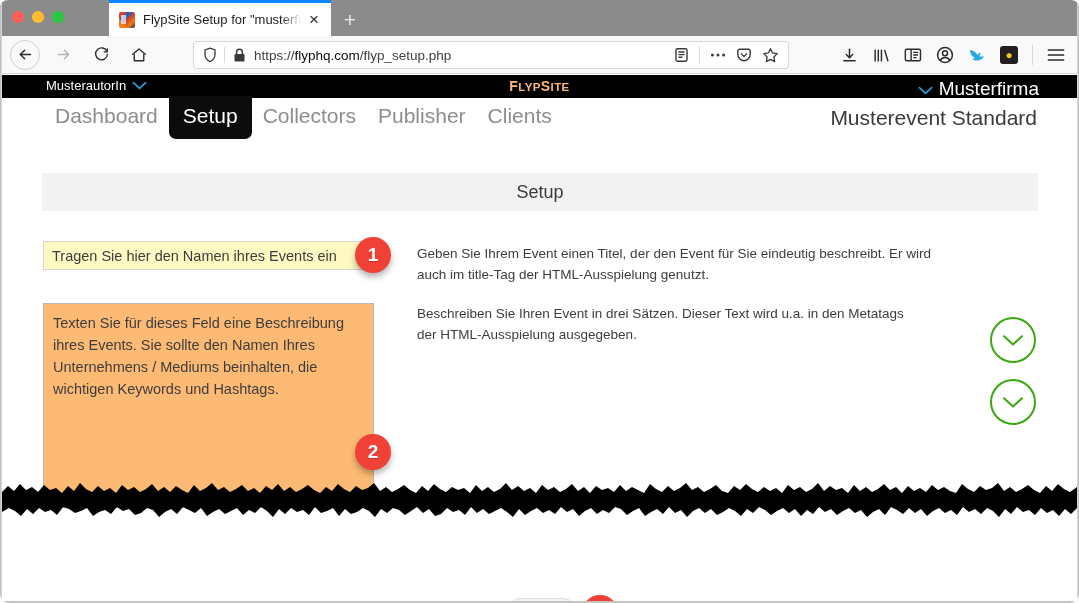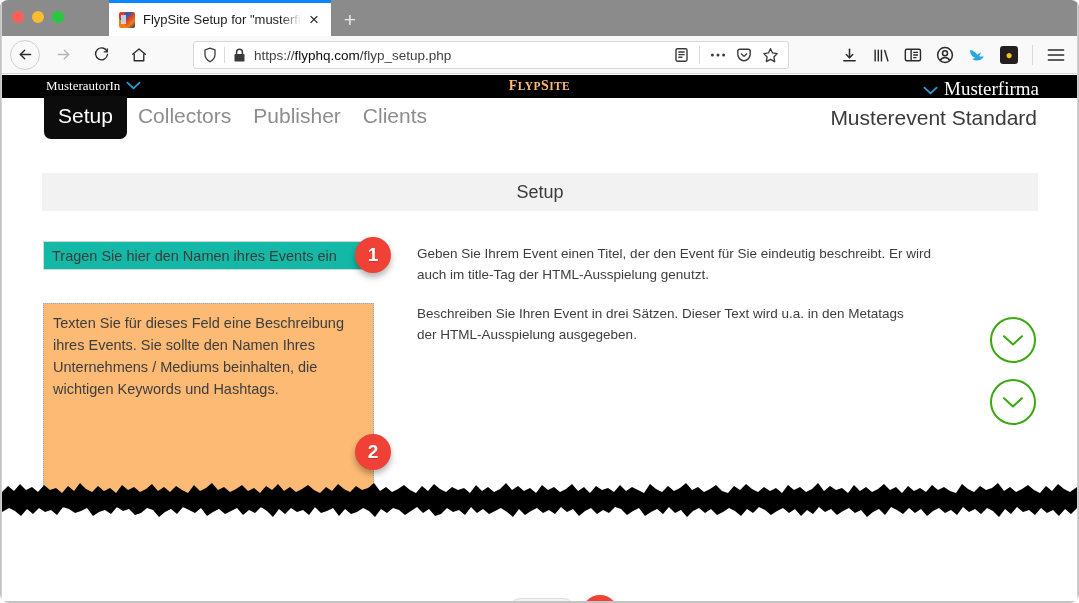--- a/index.html
+++ b/index.html
@@ -153,21 +153,20 @@
     width: 1075px; height: 526px;
     background: #ffffff; overflow: hidden;
   }
 
   
   .topbar {
     position: absolute; left: 0; top: 0;
     width: 1075px; height: 23px;
     background: #000000;
     color: #ffffff;
-    font-family: Liberation Serif, serif;
   }
   .topbar-user {
     position: absolute; left: 44px; top: 3px;
     font-size: 13px; color: #ffffff;
     display: flex; align-items: center; gap: 6px;
   }
   .chev { display: block; }
   .brand {
     position: absolute; left: 0; right: 0; top: 3px;
     text-align: center; color: #fdba74;
@@ -210,21 +209,21 @@
   }
   .setup-band-label { font-size: 18px; color: #3a3a3a; }
 
   
   .row1 { position: absolute; left: 0; top: 166px; width: 1075px; }
   .row2 { position: absolute; left: 0; top: 228px; width: 1075px; }
 
   .evt-input {
     position: absolute; left: 41px; top: 0;
     width: 330px; height: 29px;
-    background: #14b8a6;
+    background: #fef9c3;
     border: 1px solid #d6d6d6;
     font-size: 14.5px; color: #3d3d3d;
     padding: 12px 8px;
     display: flex; align-items: center;
   }
   .evt-textarea {
     position: absolute; left: 41px; top: 0;
     width: 331px; height: 205px;
     background: #fdba74;
     border: 1px dotted #7fb0e8;
@@ -439,20 +438,21 @@
         <span class="chev">
           <svg width="15" height="9" viewBox="0 0 15 9" fill="none" stroke="#2e9fe0" stroke-width="1.6" stroke-linecap="round">
               <path d="M1.4 1.6L7.5 7.4l6.1-5.8"></path>
             </svg>
         </span>
         <span>Musterfirma</span>
       </div>
     </div>
 
     <div class="mainnav">
+      <div class="navitem">Dashboard</div>
       <div class="navitem active">Setup</div>
       <div class="navitem">Collectors</div>
       <div class="navitem">Publisher</div>
       <div class="navitem">Clients</div>
     </div>
     <div class="event-title">Musterevent Standard</div>
 
     <div class="setup-band">
       <span class="setup-band-label">Setup</span>
     </div>

